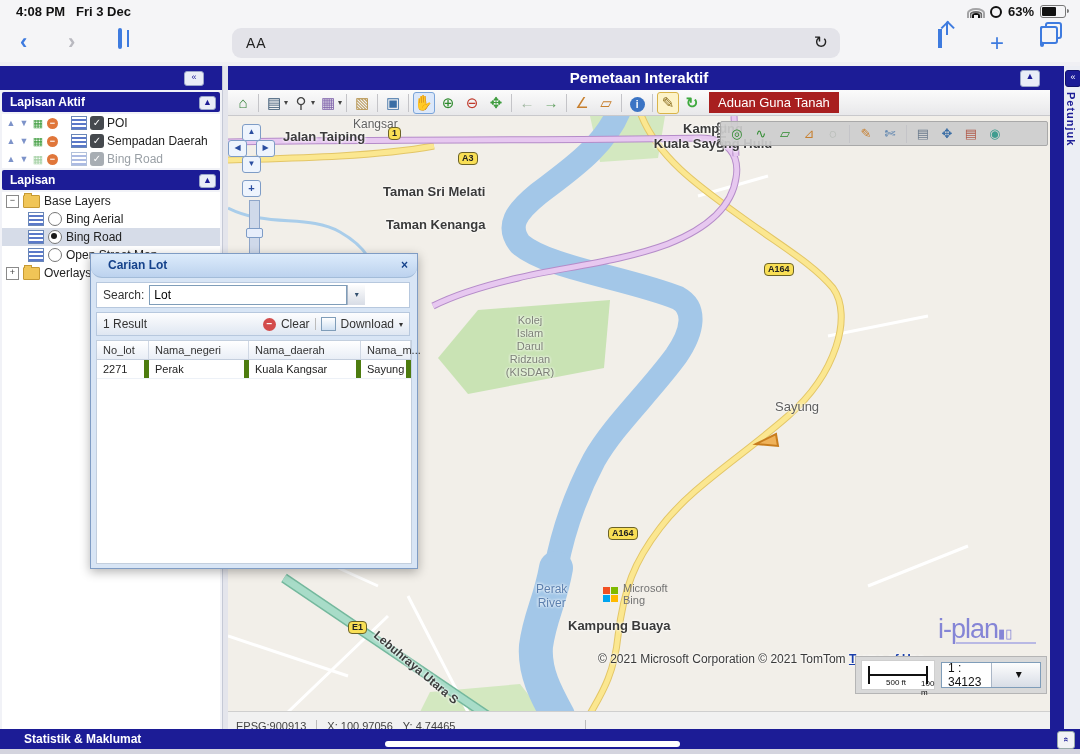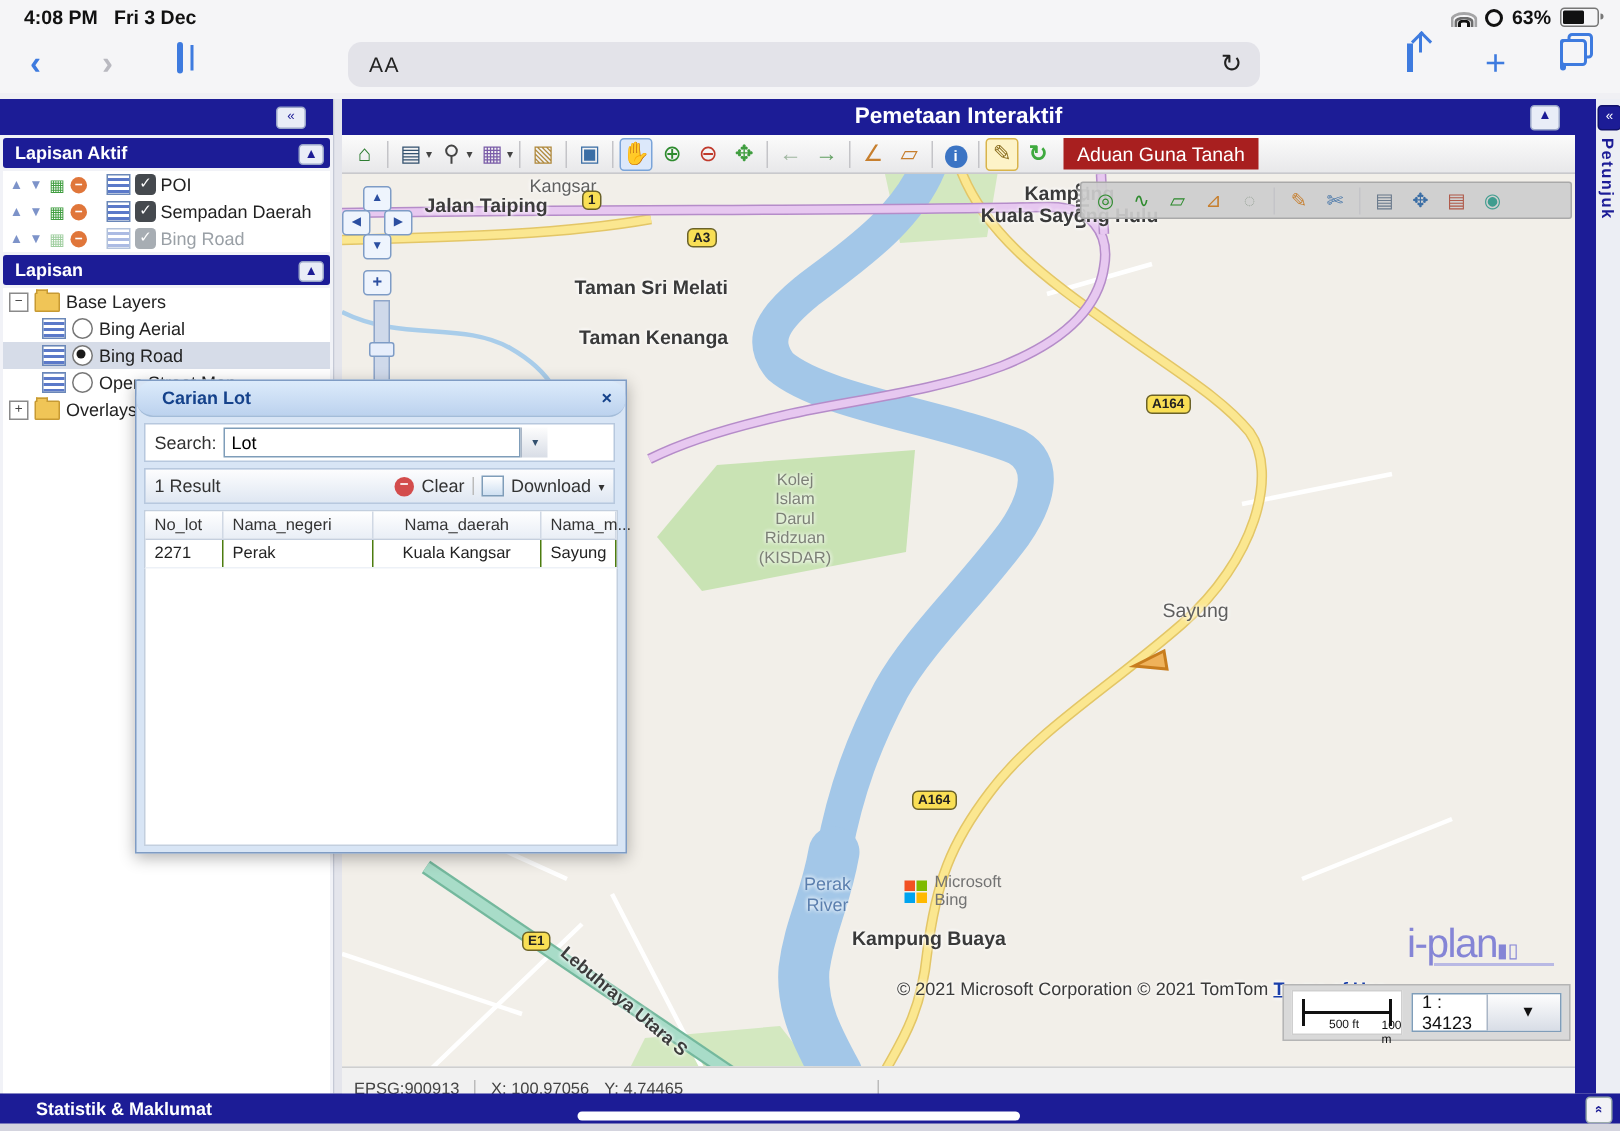--- a/index.html
+++ b/index.html
@@ -118,22 +118,22 @@
   .combo{display:flex;height:20px;}
   .combo input{width:188px;height:18px;border:1px solid #7f9db9;font-size:12px;padding:0 4px;font-family:"Liberation Sans",sans-serif;}
   #dlg-results-bar{left:5px;top:58px;width:314px;height:24px;background:linear-gradient(#fdfdfe,#dfe7f2);border:1px solid #b7c8de;display:flex;align-items:center;font-size:12px;color:#333;padding:0 6px;box-sizing:border-box;gap:5px;}
   #dlg-results-bar .flex{flex:1;}
   .clear-circ{width:13px;height:13px;border-radius:50%;background:#d34c4c;color:#fff;font-weight:bold;font-size:10px;line-height:12px;text-align:center;}
   .dl-ic{width:13px;height:12px;border:1px solid #7f9db9;background:linear-gradient(#fff,#cfe0f2);}
   #dlg-table{left:5px;top:86px;width:314px;background:#fff;border:1px solid #c3cfde;border-bottom:none;}
   #dlg-table .hrow{display:flex;background:linear-gradient(#fff,#e9eef6);border-bottom:1px solid #c5cfde;}
   #dlg-table .hcell{font-size:11px;color:#333;padding:3px 6px;border-right:1px solid #d0d8e4;box-sizing:border-box;}
   #dlg-table .drow{display:flex;border-bottom:1px solid #edf1f7;}
-  #dlg-table .dcell{font-size:11px;color:#222;padding:3px 6px;border-right:1px solid #4d7c0f;box-sizing:border-box;}
-  .c0{width:52px;} .c1{width:100px;} .c2{width:112px;text-align:center;} .c3{width:50px;flex:1;}
+  #dlg-table .dcell{font-size:11px;color:#222;padding:3px 6px;border-right:5px solid #4d7c0f;box-sizing:border-box;}
+  .c0{width:52px;} .c1{width:100px;} .c2{width:112px;} .c3{width:50px;flex:1;}
   #dlg-body-empty{left:5px;top:86px;width:314px;height:222px;background:#fff;border:1px solid #c3cfde;z-index:-1;}
 </style>
 </head>
 <body>
 
 <div id="ios-bar" class="abs">
   <span id="ios-left" class="abs">
     <span>4:08 PM</span>&nbsp;&nbsp;
     <span>Fri 3 Dec</span>
   </span>

